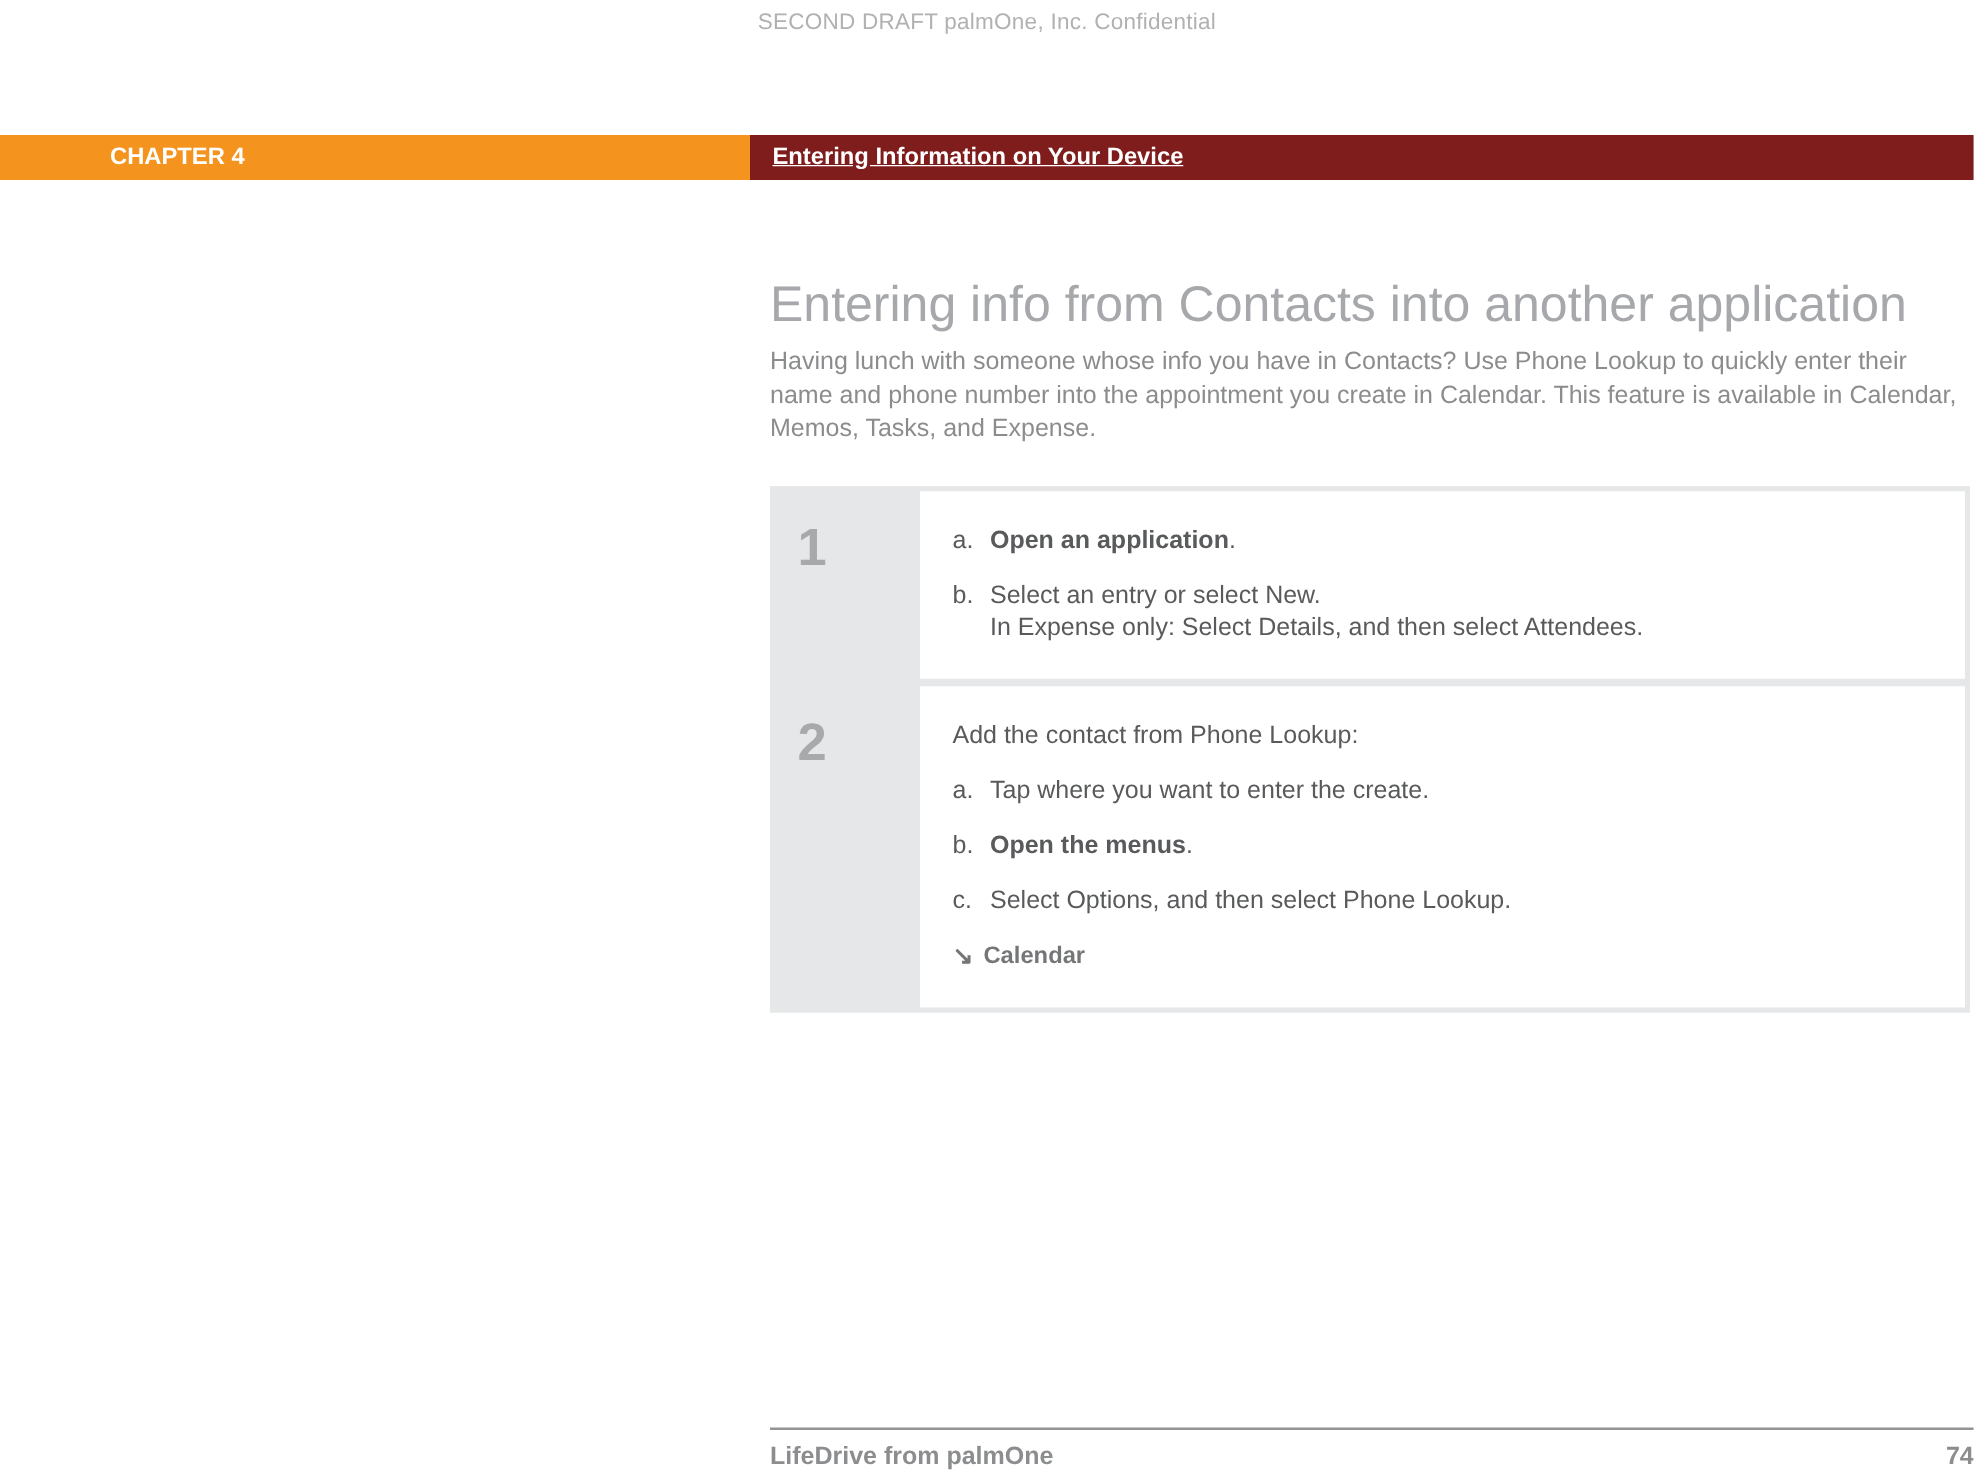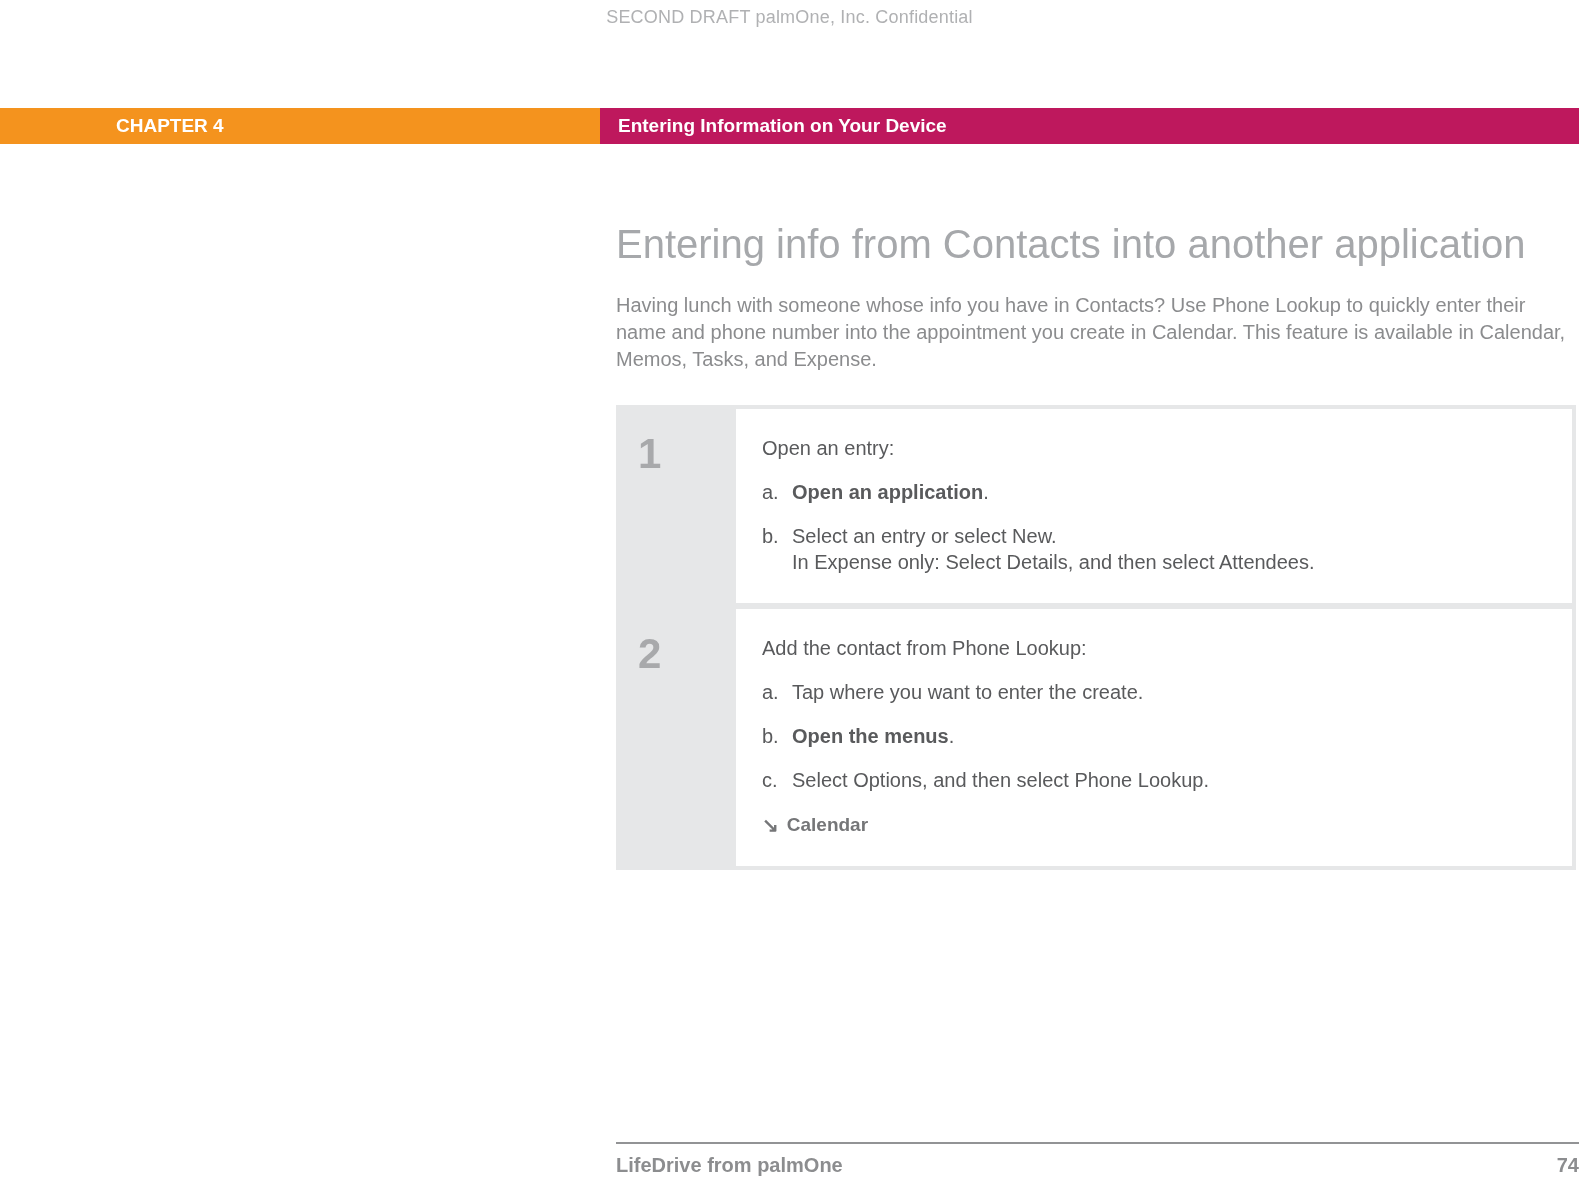--- a/index.html
+++ b/index.html
@@ -40,38 +40,39 @@
     font-weight: 700;
     font-size: 19px;
   }
   .header-chapter {
     width: 600px;
     background: #f4931e;
     display: flex;
     align-items: center;
     justify-content: flex-start;
     box-sizing: border-box;
-    padding-left: 116px;
+    padding-left: 88px;
   }
   .header-title {
     flex: 1;
-    background: #be185d;
+    background: #7f1d1d;
     display: flex;
     align-items: center;
     padding-left: 18px;
     box-sizing: border-box;
+    text-decoration: underline;
   }
   .content {
     position: absolute;
     left: 616px;
     top: 218px;
     width: 960px;
   }
   h1.section-title {
-    margin: 0 0 22px 0;
+    margin: 0 0 6px 0;
     font-size: 40px;
     font-weight: 400;
     color: #a6a8ab;
     letter-spacing: 0px;
   }
   .intro {
     color: #8b8c8e;
     font-size: 20px;
     line-height: 1.35;
     margin-bottom: 32px;
@@ -176,21 +177,20 @@
 
   <div class="content">
     <h1 class="section-title">Entering info from Contacts into another application</h1>
     <div class="intro">Having lunch with someone whose info you have in Contacts? Use Phone Lookup to quickly enter their name and phone number into the appointment you create in Calendar. This feature is available in Calendar, Memos, Tasks, and Expense.</div>
 
     <div class="step-table">
 
       <div class="step-row">
         <div class="step-num">1</div>
         <div class="step-body">
-          <p>Open an entry:</p>
           <ul class="sub-list">
             <li>
               <span class="sub-marker">a.</span>
               <span>
                 <span class="xref">Open an application</span><span>.</span>
               </span>
             </li>
             <li>
               <span class="sub-marker">b.</span>
               <span>

